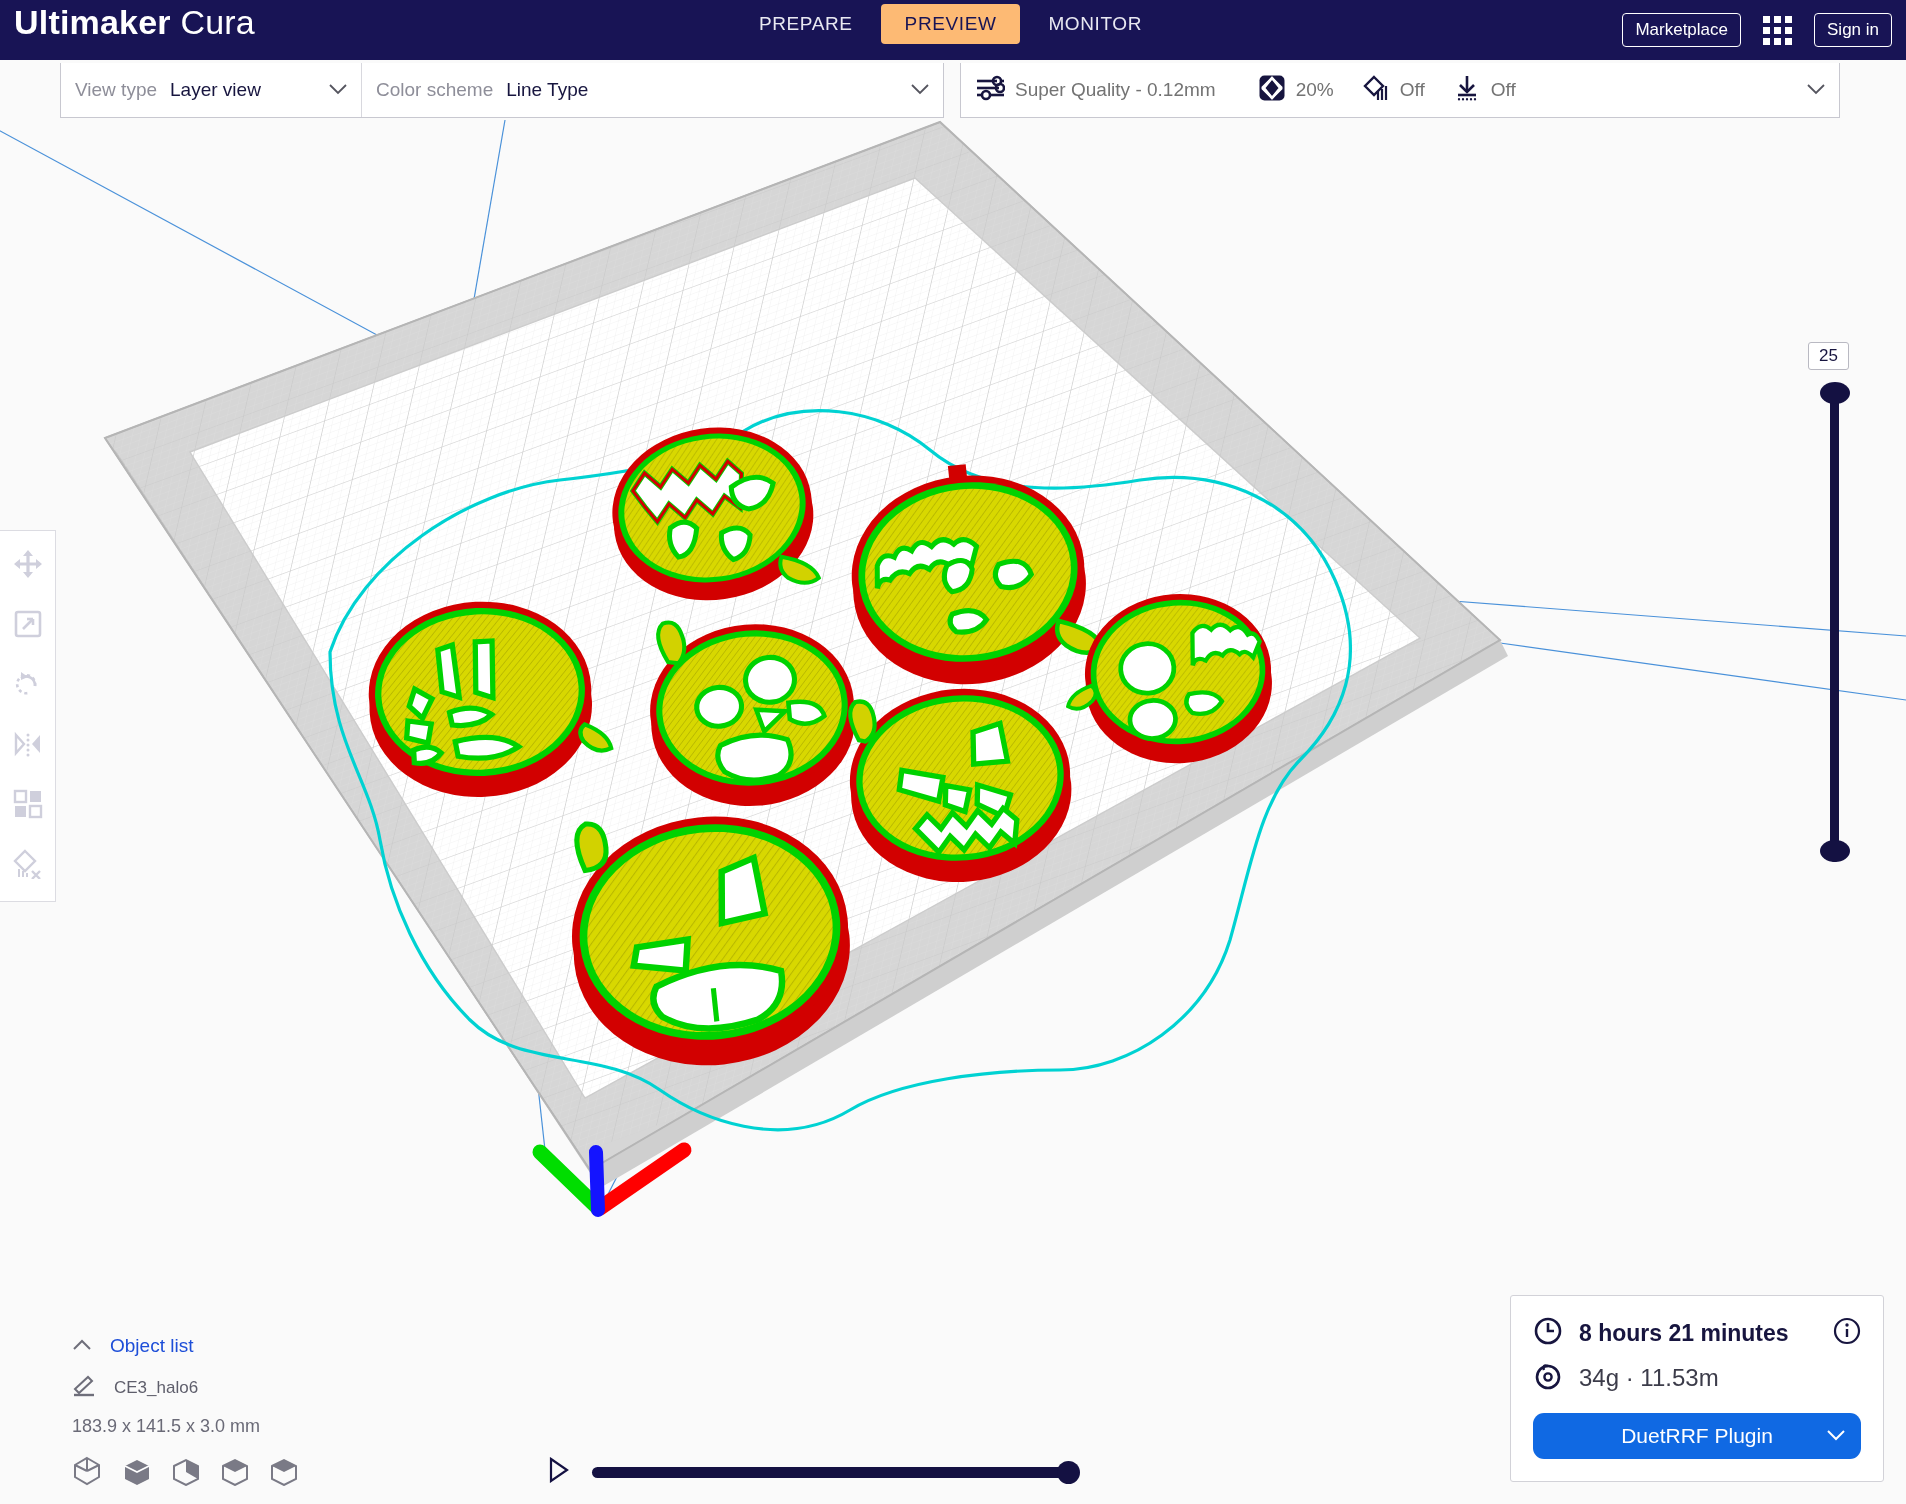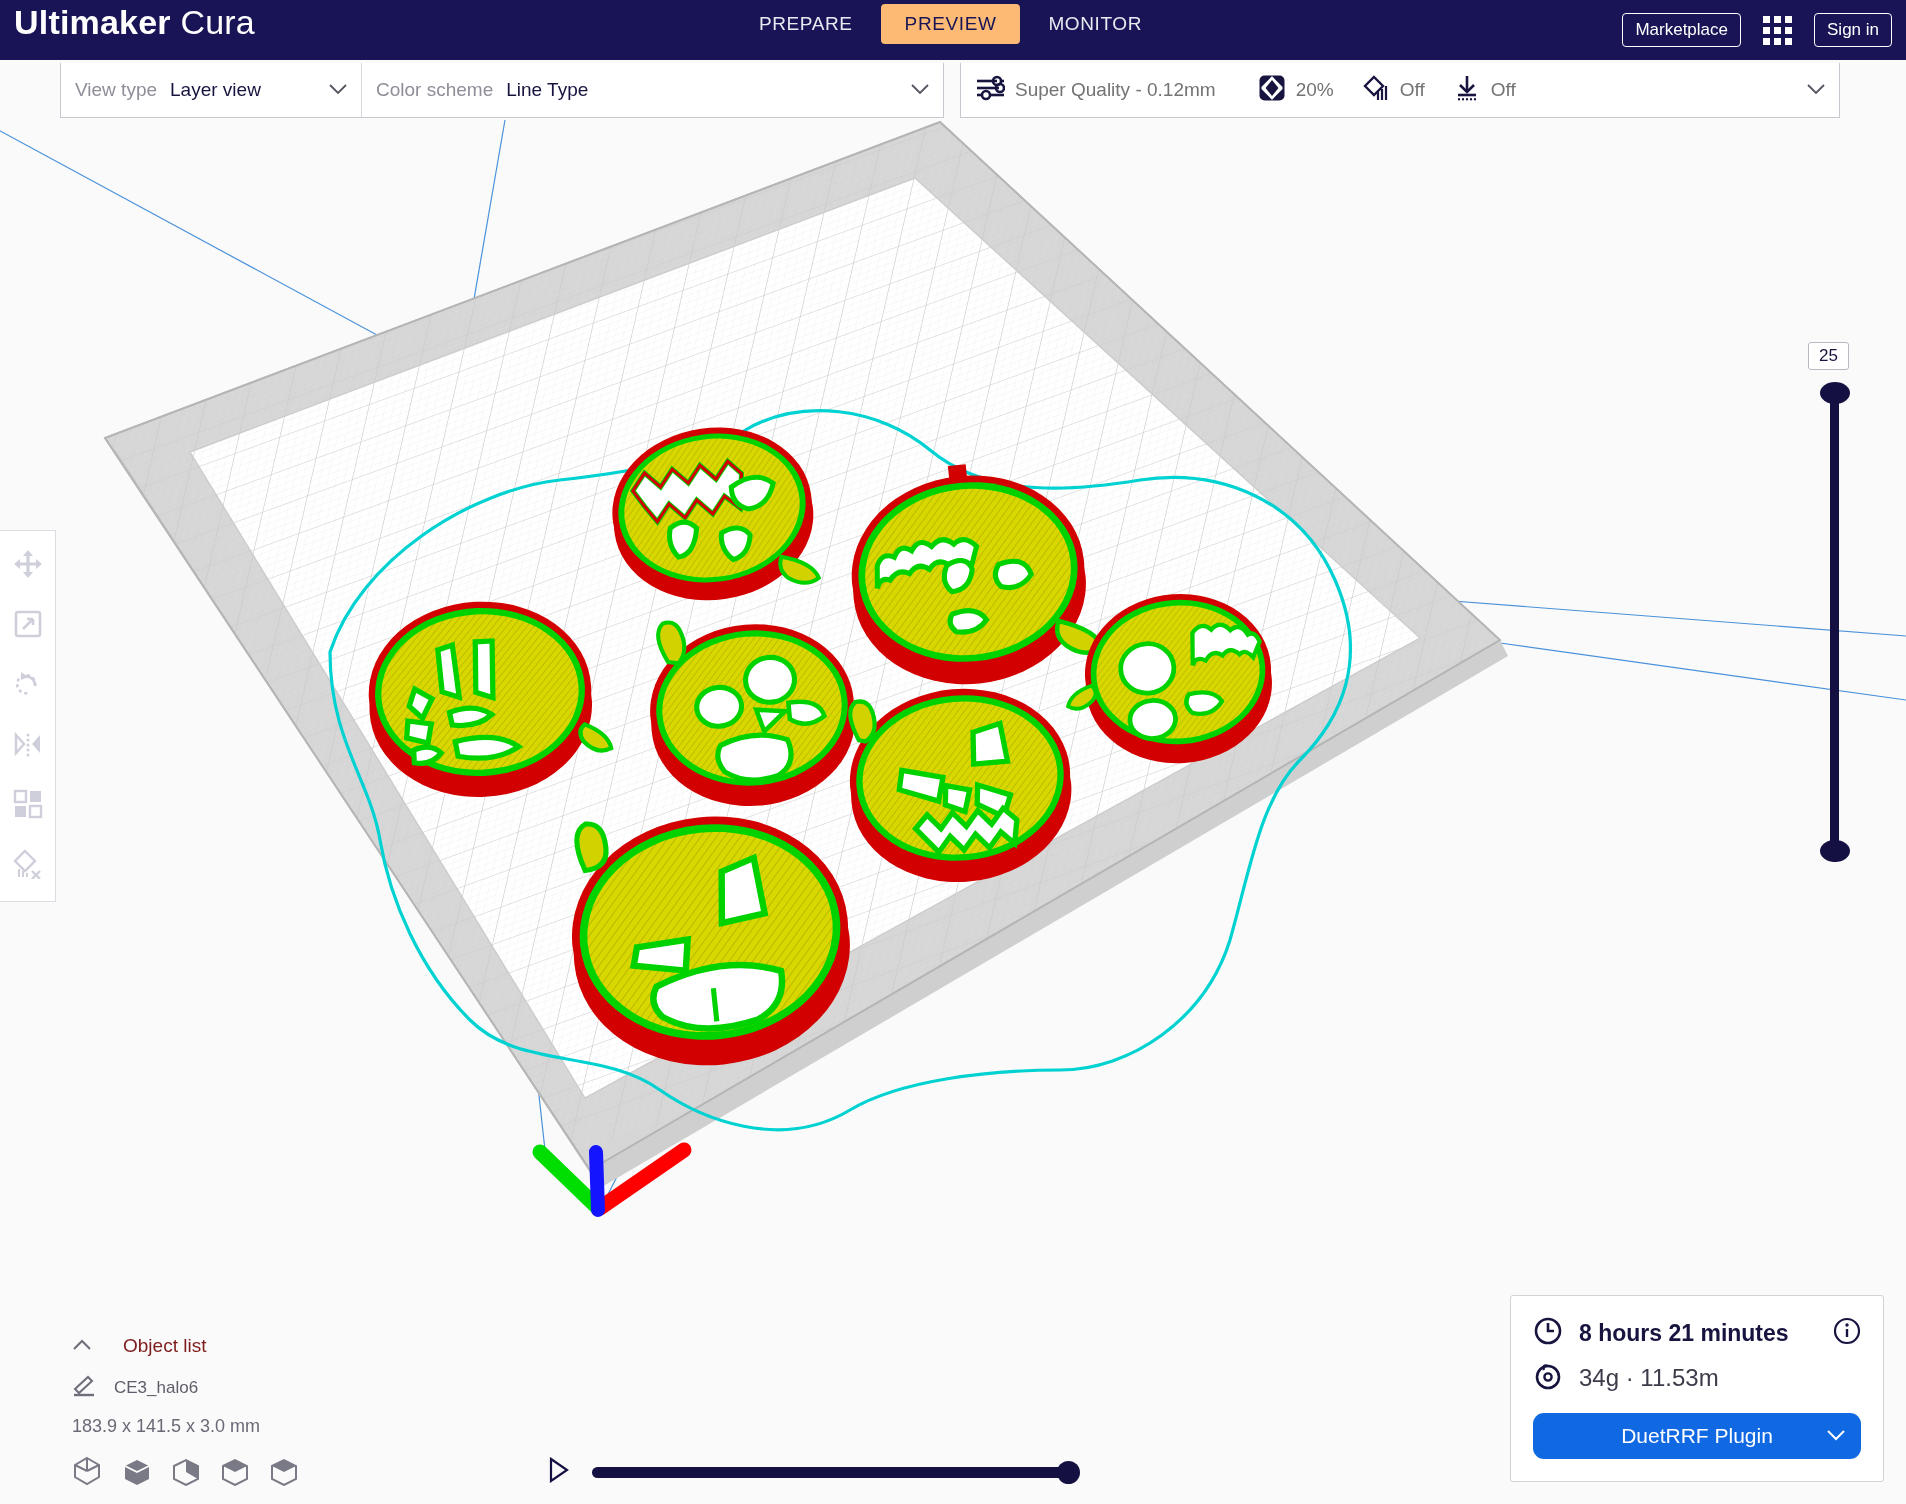--- a/index.html
+++ b/index.html
@@ -76,21 +76,21 @@
     position: absolute; left: 0; top: 530px; width: 56px;
     background: #ffffff; border: 1px solid #dcdce2; border-left: none;
     display: flex; flex-direction: column; align-items: center;
     padding: 18px 0 18px 0; gap: 26px; z-index: 25;
   }
   .toolbtn { width: 34px; height: 34px; display: flex; align-items: center; justify-content: center; cursor: pointer; }
 
   
   .objpanel { position: absolute; left: 72px; bottom: 14px; z-index: 28; }
   .obj-head { display: flex; align-items: center; gap: 18px; cursor: pointer; }
-  .obj-head-text { font-size: 19px; color: #7f1d1d; margin-left: 13px; }
+  .obj-head-text { font-size: 19px; color: #1d4ed8; }
   .obj-row { display: flex; align-items: center; gap: 18px; margin-top: 18px; }
   .obj-name { font-size: 17px; color: #5e5e6b; }
   .obj-dims { font-size: 18px; color: #6a6a77; margin-top: 15px; }
   .obj-icons { display: flex; gap: 19px; margin-top: 19px; }
   .obj-icons .oi { cursor: pointer; }
 
   
   .layerslider { position: absolute; right: 40px; top: 360px; height: 520px; width: 60px; z-index: 28; }
   .ls-track { position: absolute; left: 24px; top: 30px; width: 9px; height: 472px; background: #141142; border-radius: 5px; }
   .ls-handle { position: absolute; left: 14px; width: 30px; height: 22px; background: #141142; border-radius: 50%; cursor: pointer; }

